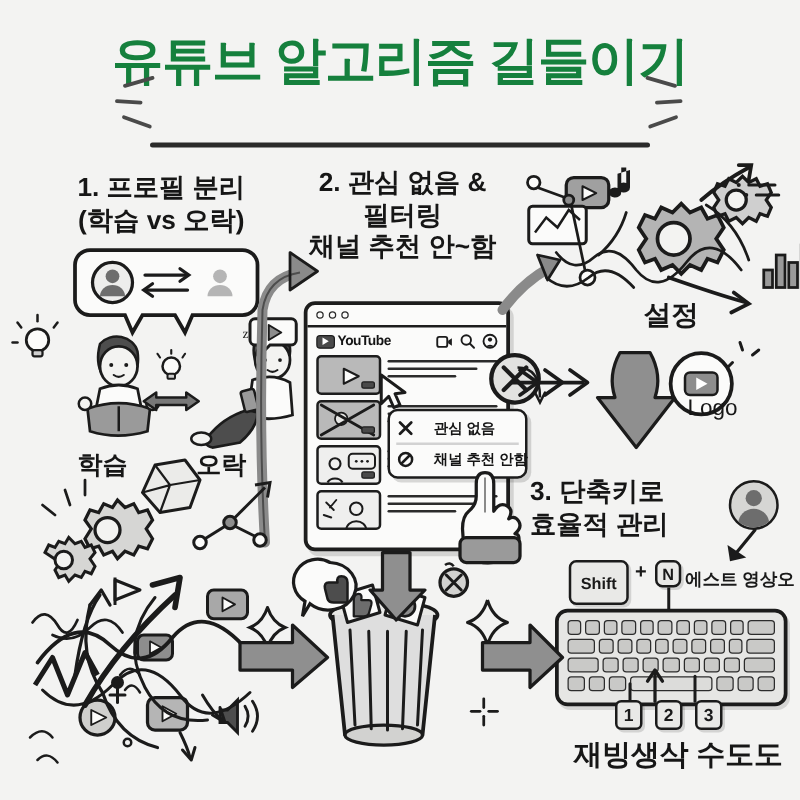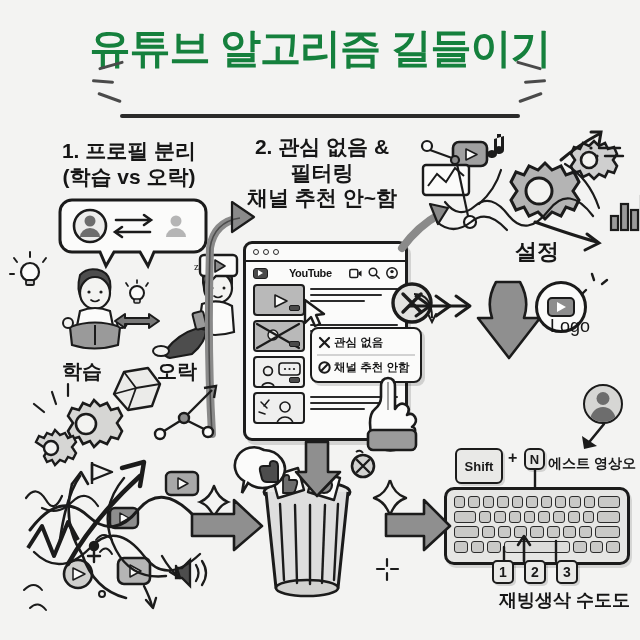--- a/index.html
+++ b/index.html
@@ -31,39 +31,39 @@
   .sec-head { font-weight: 700; color: #161616; line-height: 1.22; }
   #sec1-head { left: 34px; top: 138px; width: 190px; text-align: center; font-size: 21px; }
   #sec2-head { left: 222px; top: 134px; width: 200px; text-align: center; font-size: 21px; }
   #sec3-head { left: 424px; top: 381px; width: 180px; text-align: left; font-size: 21px; }
 
   .cap { font-weight: 700; color: #161616; text-align: center; }
   #cap-hakseup { left: 42px; top: 358px; width: 80px; font-size: 20px; }
   #cap-orak { left: 137px; top: 358px; width: 80px; font-size: 20px; }
   #cap-settings { left: 492px; top: 237px; width: 90px; font-size: 22px; }
   #cap-logo { left: 530px; top: 316px; width: 80px; font-size: 18px; font-weight: 400; }
-  #cap-keyboard { left: 455px; top: 588px; width: 175px; font-size: 18px; text-align: right; }
+  #cap-keyboard { left: 455px; top: 588px; width: 175px; font-size: 23px; }
   #shortcut-desc { left: 548px; top: 455px; font-size: 14px; font-weight: 700; }
 
   
   #browser {
     left: 243px; top: 241px; width: 165px; height: 200px;
     background: #fbfbfa; border: 3px solid #1d1d1d; border-radius: 9px;
     box-shadow: 3px 4px 0 rgba(0,0,0,.13);
   }
   #browser-bar {
     height: 18px; border-bottom: 2px solid #1d1d1d; display: flex;
     align-items: center; gap: 4px; padding-left: 7px;
   }
   .dot { width: 6px; height: 6px; border-radius: 50%; border: 1.6px solid #2a2a2a; }
   #yt-header {
     display: flex; align-items: center; justify-content: space-between;
     padding: 5px 7px 3px 7px;
   }
-  #yt-brand { display: flex; align-items: center; gap: 21px; }
+  #yt-brand { display: flex; align-items: center; gap: 2px; }
   #yt-play-badge {
     width: 15px; height: 11px; background: #4a4a4a; border: 1.4px solid #1d1d1d;
     border-radius: 3px; display: flex; align-items: center; justify-content: center;
   }
   #yt-play-badge i {
     width: 0; height: 0; border-left: 5px solid #fff;
     border-top: 3px solid transparent; border-bottom: 3px solid transparent;
   }
   #yt-word { font-size: 11px; font-weight: 700; letter-spacing: -.4px; color: #141414; }
   #yt-icons { display: flex; align-items: center; gap: 6px; }
@@ -84,21 +84,21 @@
   .lines span:nth-child(2) { width: 82%; }
   .lines span:nth-child(3) { width: 62%; }
 
   
   #ctx-menu {
     left: 310px; top: 327px; width: 112px;
     background: #fbfbfa; border: 2.6px solid #1c1c1c; border-radius: 8px;
     box-shadow: 3px 3px 0 rgba(0,0,0,.14); padding: 3px 0; z-index: 6;
   }
   .ctx-item {
-    display: flex; align-items: center; gap: 3px; padding: 3px 6px;
+    display: flex; align-items: center; gap: 16px; padding: 3px 6px;
     font-size: 11.5px; font-weight: 700; color: #141414; white-space: nowrap;
   }
   #ctx-divider { height: 1.6px; background: #d2d2d2; margin: 1px 5px; }
 
   
   #keyboard {
     left: 444px; top: 487px; width: 186px; height: 78px;
     background: #e6e6e4; border: 3px solid #1b1b1b; border-radius: 10px;
     padding: 6px 7px; box-shadow: 2px 3px 0 rgba(0,0,0,.12);
   }
@@ -506,20 +506,24 @@
   <svg class="abs" style="left:582px; top:272px;" width="28" height="26">
     <g stroke="#1b1b1b" stroke-width="2.4" stroke-linecap="round">
       <path d="M4,18 L0,22"></path>
         <path d="M12,8 L10,2"></path>
         <path d="M20,12 L25,8"></path>
     </g>
   </svg>
   <div class="abs cap" id="cap-logo">Logo</div>
 
   
+  <div class="abs sec-head" id="sec3-head">
+    <div>3. 단축키로</div>
+    <div>효율적 관리</div>
+  </div>
 
   <div class="abs" id="avatar-badge">
     <div class="head"></div>
       <div class="body"></div>
   </div>
   <svg class="abs" style="left:578px; top:422px;" width="32" height="30">
     <path d="M26,2 L8,24" stroke="#1b1b1b" stroke-width="2.6" stroke-linecap="round"></path>
     <path d="M4,14 L6,27 L19,24" fill="#1b1b1b"></path>
   </svg>
 

